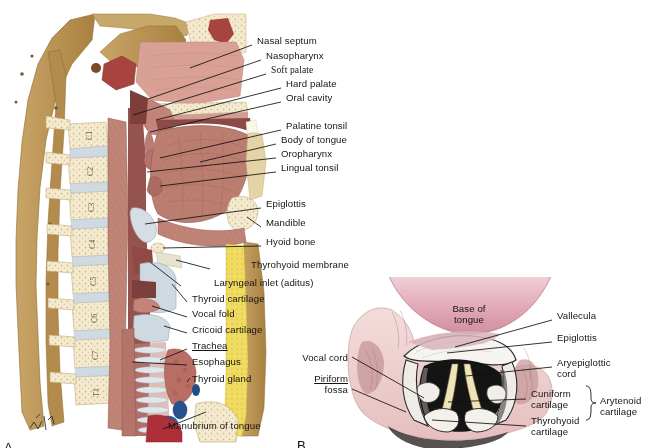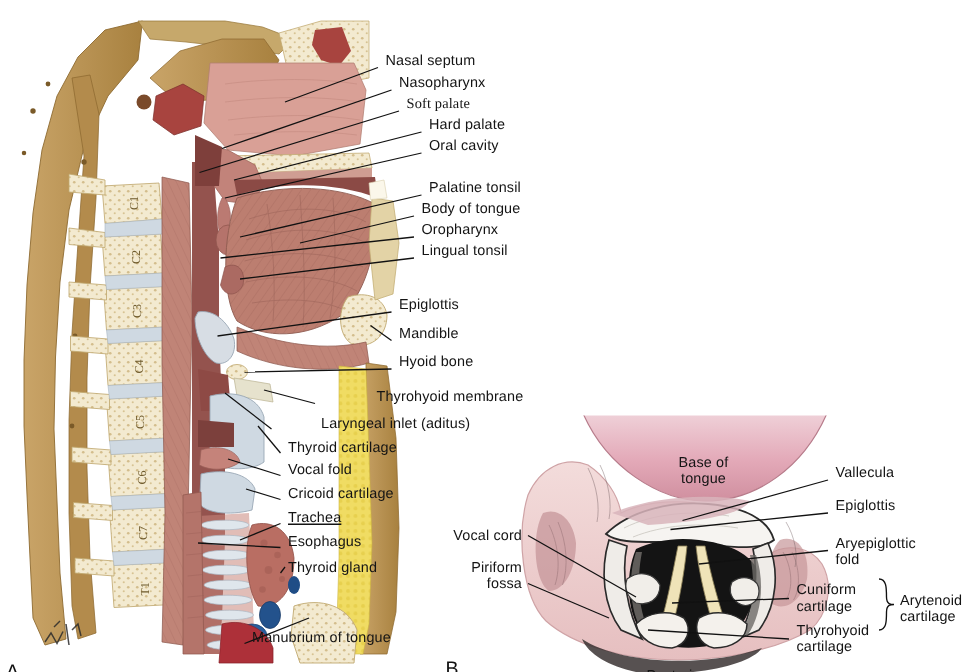--- a/index.html
+++ b/index.html
@@ -365,27 +365,27 @@
 <div class="lbl" style="left:192px;top:344px;">Esophagus</div>
 <div class="lbl" style="left:192px;top:361px;">Thyroid gland</div>
 <div class="lbl" style="left:168px;top:408px;">Manubrium of tongue</div>
 
 <div class="panel-id" style="left:4px;top:428px;">A</div>
 
 <div class="lbl c" style="left:443px;top:291px;width:52px;">Base of</div>
 <div class="lbl c" style="left:443px;top:302px;width:52px;">tongue</div>
 
 <div class="lbl r" style="left:290px;top:340px;width:58px;">Vocal cord</div>
-<div class="lbl r" style="left:290px;top:361px;width:58px;">Piriform</div>
+<div class="lbl r" style="left:290px;top:361px;width:58px;text-decoration:underline;">Piriform</div>
 <div class="lbl r" style="left:290px;top:372px;width:58px;">fossa</div>
 
 <div class="lbl" style="left:557px;top:298px;">Vallecula</div>
 <div class="lbl" style="left:557px;top:320px;">Epiglottis</div>
 <div class="lbl" style="left:557px;top:345px;">Aryepiglottic</div>
-<div class="lbl" style="left:557px;top:356px;">fold</div>
+<div class="lbl" style="left:557px;top:356px;">cord</div>
 <div class="lbl" style="left:531px;top:376px;">Cuniform</div>
 <div class="lbl" style="left:531px;top:387px;">cartilage</div>
 <div class="lbl" style="left:531px;top:403px;">Thyrohyoid</div>
 <div class="lbl" style="left:531px;top:414px;">cartilage</div>
 
 <div class="lbl" style="left:600px;top:383px;">Arytenoid</div>
 <div class="lbl" style="left:600px;top:394px;">cartilage</div>
 
 <div class="lbl" style="left:431px;top:433px;">Posterior</div>
 

